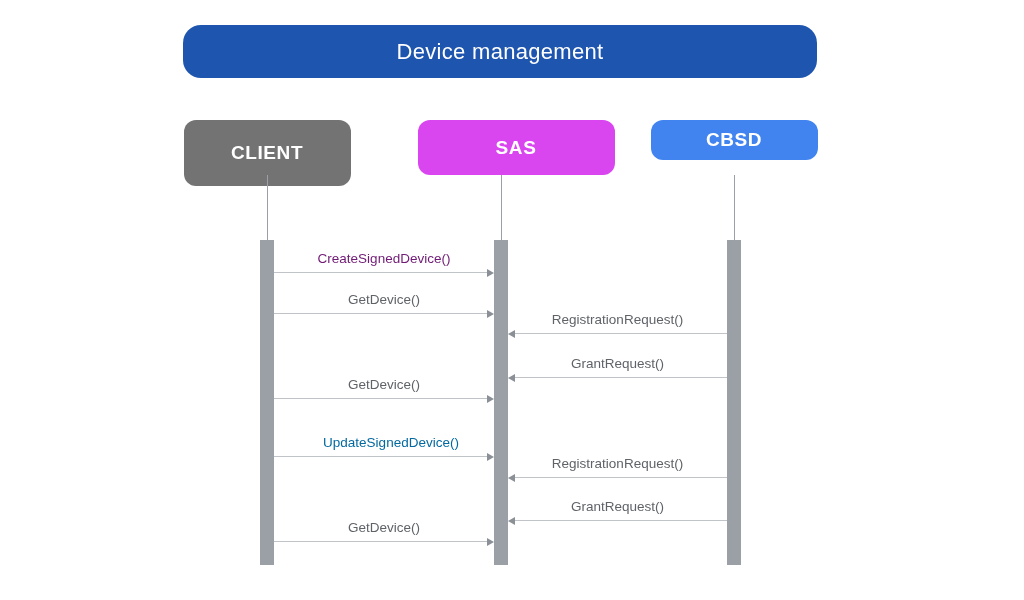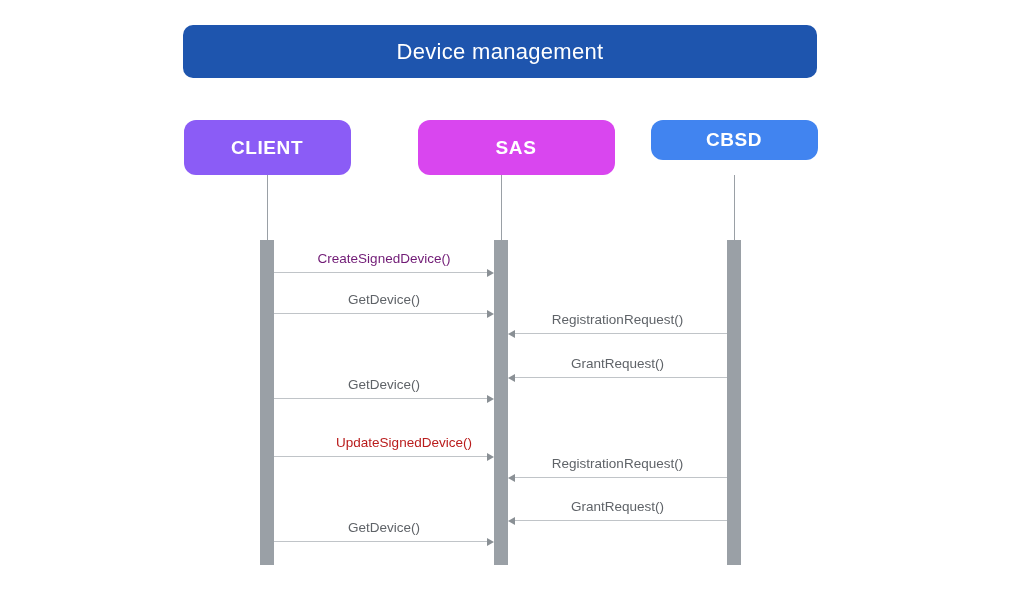--- a/index.html
+++ b/index.html
@@ -9,21 +9,21 @@
     height: 600px;
     background: #ffffff;
     overflow: hidden;
     font-family: "Liberation Sans", sans-serif;
   }
   .title-box {
     position: absolute;
     display: flex;
     align-items: center;
     justify-content: center;
-    border-radius: 10px;
+    border-radius: 18px;
     color: #ffffff;
     font-size: 22px;
     font-weight: 400;
     letter-spacing: 0.3px;
   }
   .actor-box {
     position: absolute;
     display: flex;
     align-items: center;
     justify-content: center;
@@ -58,21 +58,21 @@
     font-size: 13.5px;
     font-weight: 400;
   }
 </style>
 </head>
 <body>
 
 <div id="stage" style="width: 1024px; height: 600px; background: rgb(255, 255, 255);">
   <div class="title-box" style="left: 183px; top: 25px; width: 634px; height: 53px; background: rgb(30, 85, 174); color: rgb(255, 255, 255);">Device management</div>
   <div>
-      <div class="actor-box" style="left: 183.5px; top: 120px; width: 167px; height: 55px; background: #8b5cf6;">
+      <div class="actor-box" style="left: 183.5px; top: 120px; width: 167px; height: 66px; background: #737373;">
         <span>CLIENT</span>
       </div>
       <div class="lifeline-stub" style="left: 267px; top: 175px; height: 65px; background: rgb(154, 160, 166);"></div>
       <div class="activation-bar" style="left: 260px; top: 240px; width: 14px; height: 325px; background: rgb(154, 160, 166);"></div>
       <div class="actor-box" style="left: 417.5px; top: 120px; width: 197px; height: 55px; background: #d946ef;">
         <span>SAS</span>
       </div>
       <div class="lifeline-stub" style="left: 501px; top: 175px; height: 65px; background: rgb(154, 160, 166);"></div>
       <div class="activation-bar" style="left: 494px; top: 240px; width: 14px; height: 325px; background: rgb(154, 160, 166);"></div>
       <div class="actor-box" style="left: 650.5px; top: 120px; width: 167px; height: 40px; background: rgb(65, 132, 240);">
@@ -90,21 +90,21 @@
       <div class="msg-head" style="top: 329.5px; left: 508px; border-right: 7px solid rgb(138, 144, 149);"></div>
       <div class="msg-label" style="left: 617.5px; top: 312px; color: rgb(95, 99, 104);">RegistrationRequest()</div>
       <div class="msg-line" style="left: 514px; top: 377px; width: 213px; background: rgb(192, 196, 200);"></div>
       <div class="msg-head" style="top: 373.5px; left: 508px; border-right: 7px solid rgb(138, 144, 149);"></div>
       <div class="msg-label" style="left: 617.5px; top: 356px; color: rgb(95, 99, 104);">GrantRequest()</div>
       <div class="msg-line" style="left: 274px; top: 398px; width: 214px; background: rgb(192, 196, 200);"></div>
       <div class="msg-head" style="top: 394.5px; left: 487px; border-left: 7px solid rgb(138, 144, 149);"></div>
       <div class="msg-label" style="left: 384px; top: 377px; color: rgb(95, 99, 104);">GetDevice()</div>
       <div class="msg-line" style="left: 274px; top: 456px; width: 214px; background: rgb(192, 196, 200);"></div>
       <div class="msg-head" style="top: 452.5px; left: 487px; border-left: 7px solid rgb(138, 144, 149);"></div>
-      <div class="msg-label" style="left: 404px; top: 435px; color: #b91c1c;">UpdateSignedDevice()</div>
+      <div class="msg-label" style="left: 391px; top: 435px; color: #0369a1;">UpdateSignedDevice()</div>
       <div class="msg-line" style="left: 514px; top: 477px; width: 213px; background: rgb(192, 196, 200);"></div>
       <div class="msg-head" style="top: 473.5px; left: 508px; border-right: 7px solid rgb(138, 144, 149);"></div>
       <div class="msg-label" style="left: 617.5px; top: 456px; color: rgb(95, 99, 104);">RegistrationRequest()</div>
       <div class="msg-line" style="left: 514px; top: 520px; width: 213px; background: rgb(192, 196, 200);"></div>
       <div class="msg-head" style="top: 516.5px; left: 508px; border-right: 7px solid rgb(138, 144, 149);"></div>
       <div class="msg-label" style="left: 617.5px; top: 499px; color: rgb(95, 99, 104);">GrantRequest()</div>
       <div class="msg-line" style="left: 274px; top: 541px; width: 214px; background: rgb(192, 196, 200);"></div>
       <div class="msg-head" style="top: 537.5px; left: 487px; border-left: 7px solid rgb(138, 144, 149);"></div>
       <div class="msg-label" style="left: 384px; top: 520px; color: rgb(95, 99, 104);">GetDevice()</div>
     </div>

